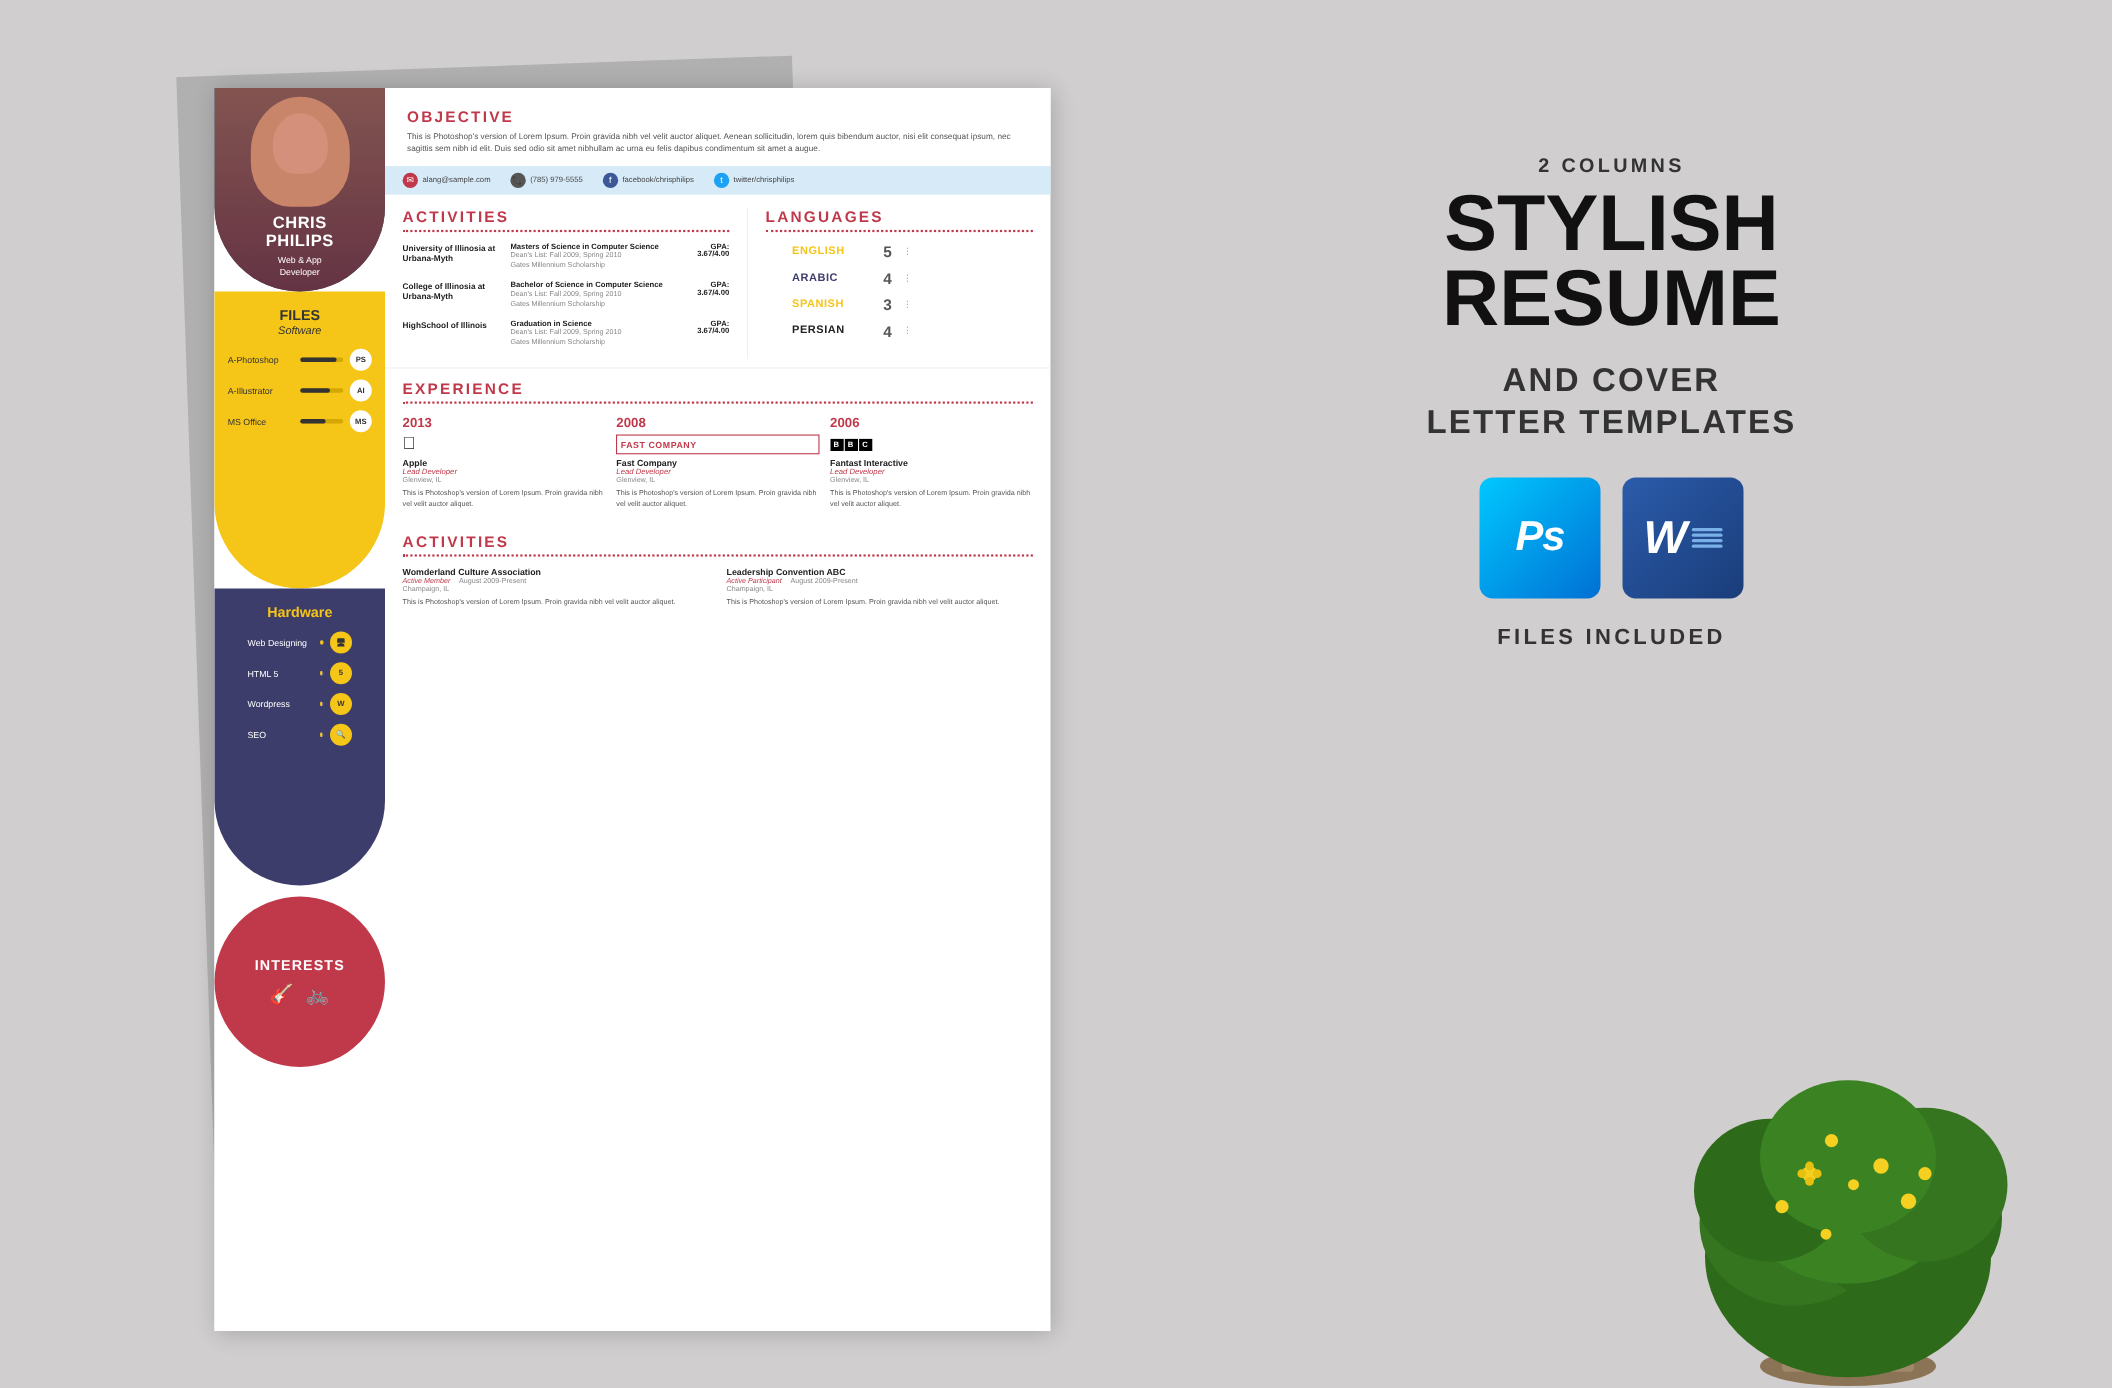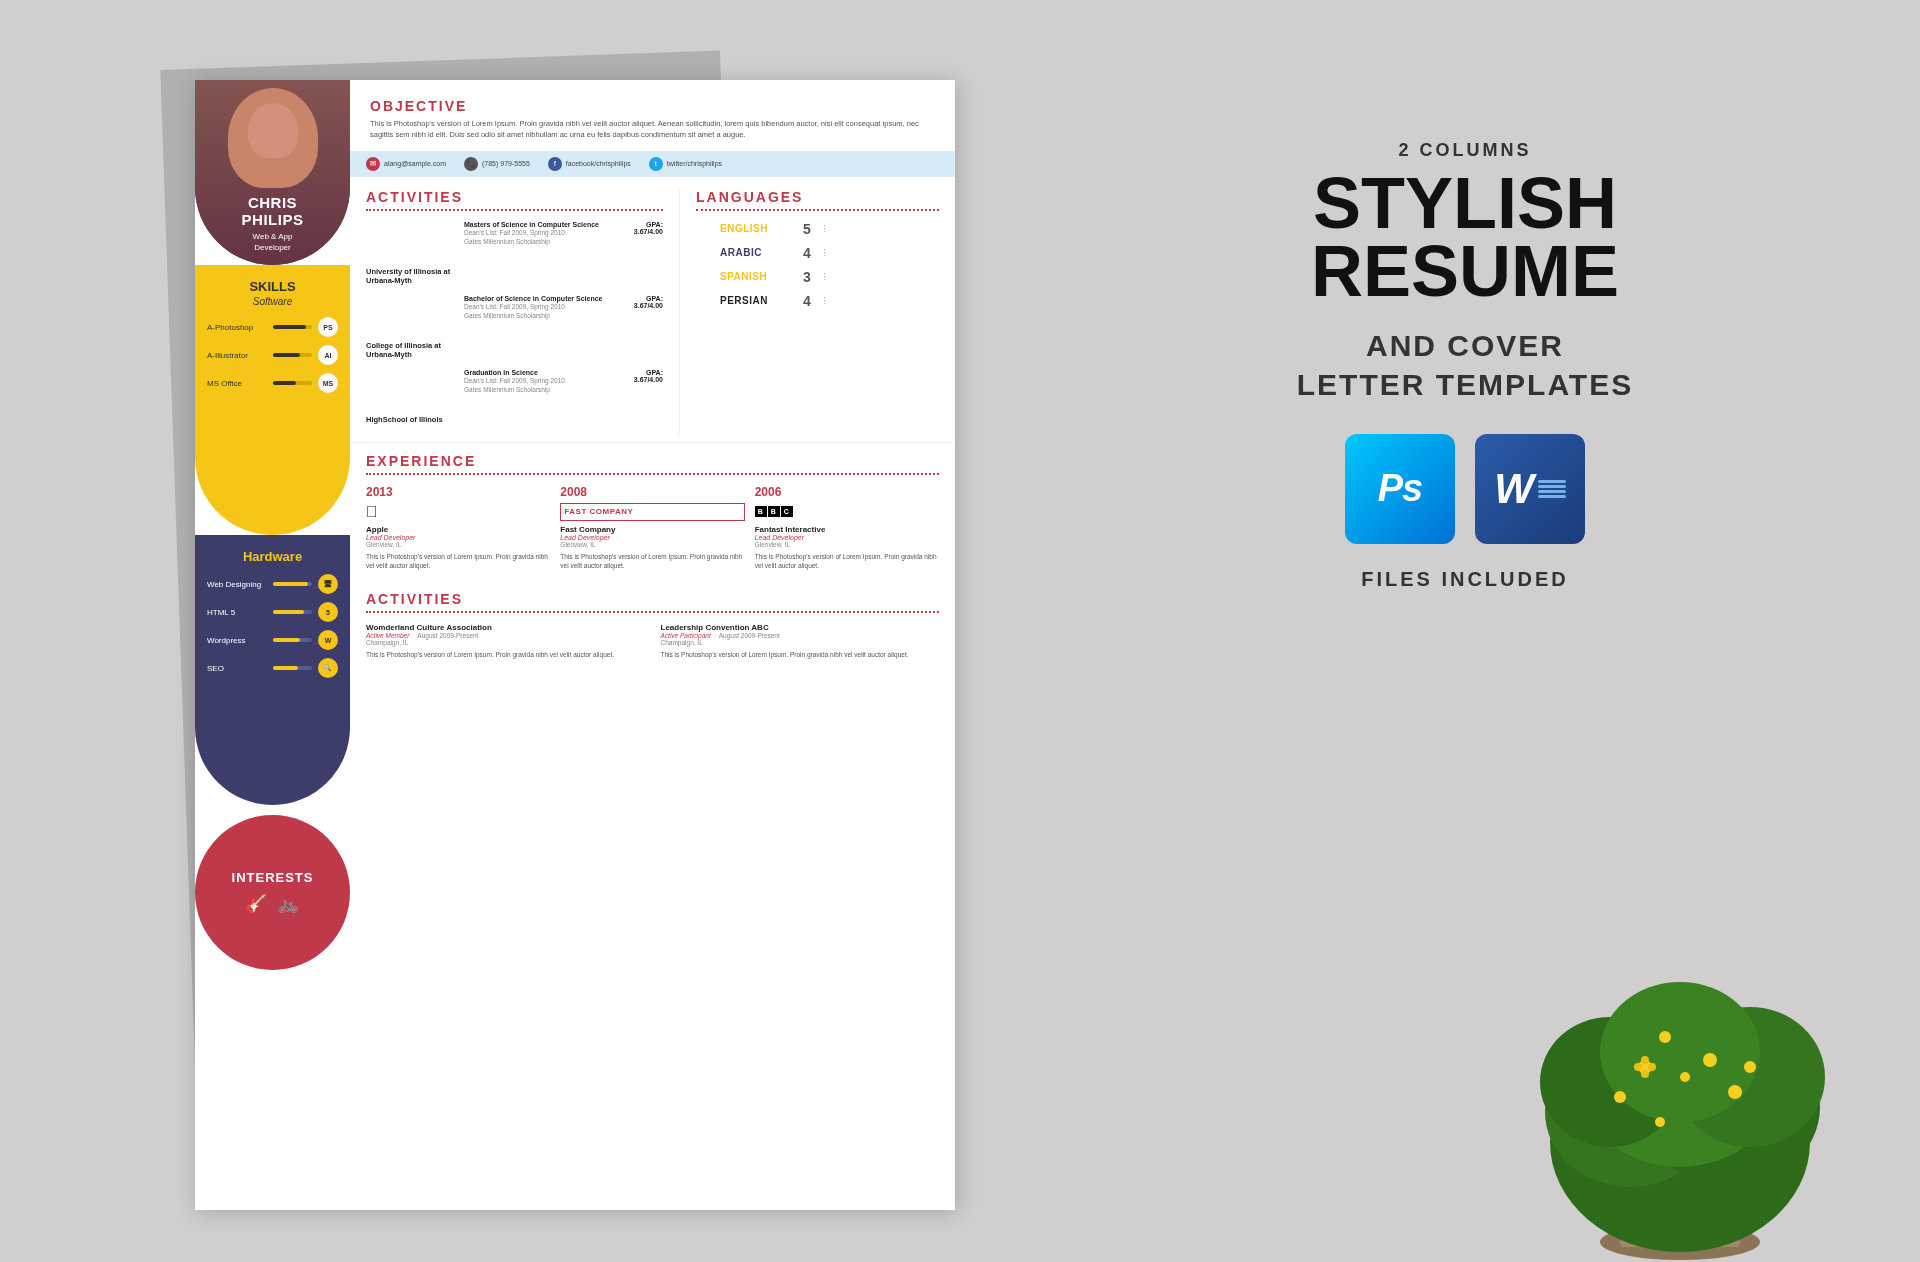--- a/index.html
+++ b/index.html
@@ -173,21 +173,21 @@
       flex-shrink: 0;
     }
 
     
     .hardware-oval {
       width: 155px;
       height: 270px;
       background: #3D3D6B;
       border-radius: 0 0 80px 80px;
       margin-top: 0;
-      padding: 14px 12px 20px;
+      padding: 14px 30px 20px;
       display: flex;
       flex-direction: column;
       align-items: center;
     }
     .hardware-oval .section-oval-title {
       color: #F5C518;
     }
     .hardware-oval .skill-label {
       color: #fff;
     }
@@ -315,21 +315,20 @@
       display: flex;
       gap: 8px;
       margin-bottom: 10px;
     }
     .edu-school {
       font-size: 7.5px;
       font-weight: 900;
       color: #222;
       width: 90px;
       flex-shrink: 0;
-      margin-top: 46px;
     }
     .edu-details {
       flex: 1;
     }
     .edu-degree {
       font-size: 7px;
       color: #222;
       font-weight: bold;
     }
     .edu-subtext {
@@ -592,21 +591,21 @@
   <div class="sidebar">
 
     <div class="profile-circle">
       <div class="profile-photo"></div>
       <div class="profile-photo-face"></div>
       <div class="profile-name">CHRIS<br>PHILIPS</div>
       <div class="profile-title">Web &amp; App<br>Developer</div>
     </div>
 
     <div class="skills-oval">
-      <div class="section-oval-title">SKILLS</div>
+      <div class="section-oval-title">FILES</div>
       <div class="section-oval-subtitle">Software</div>
 
       <div class="skill-row">
         <span class="skill-label">A-Photoshop</span>
         <div class="skill-bar-container">
           <div class="skill-bar-fill" style="width:85%"></div>
         </div>
         <div class="skill-badge">PS</div>
       </div>
       <div class="skill-row">

